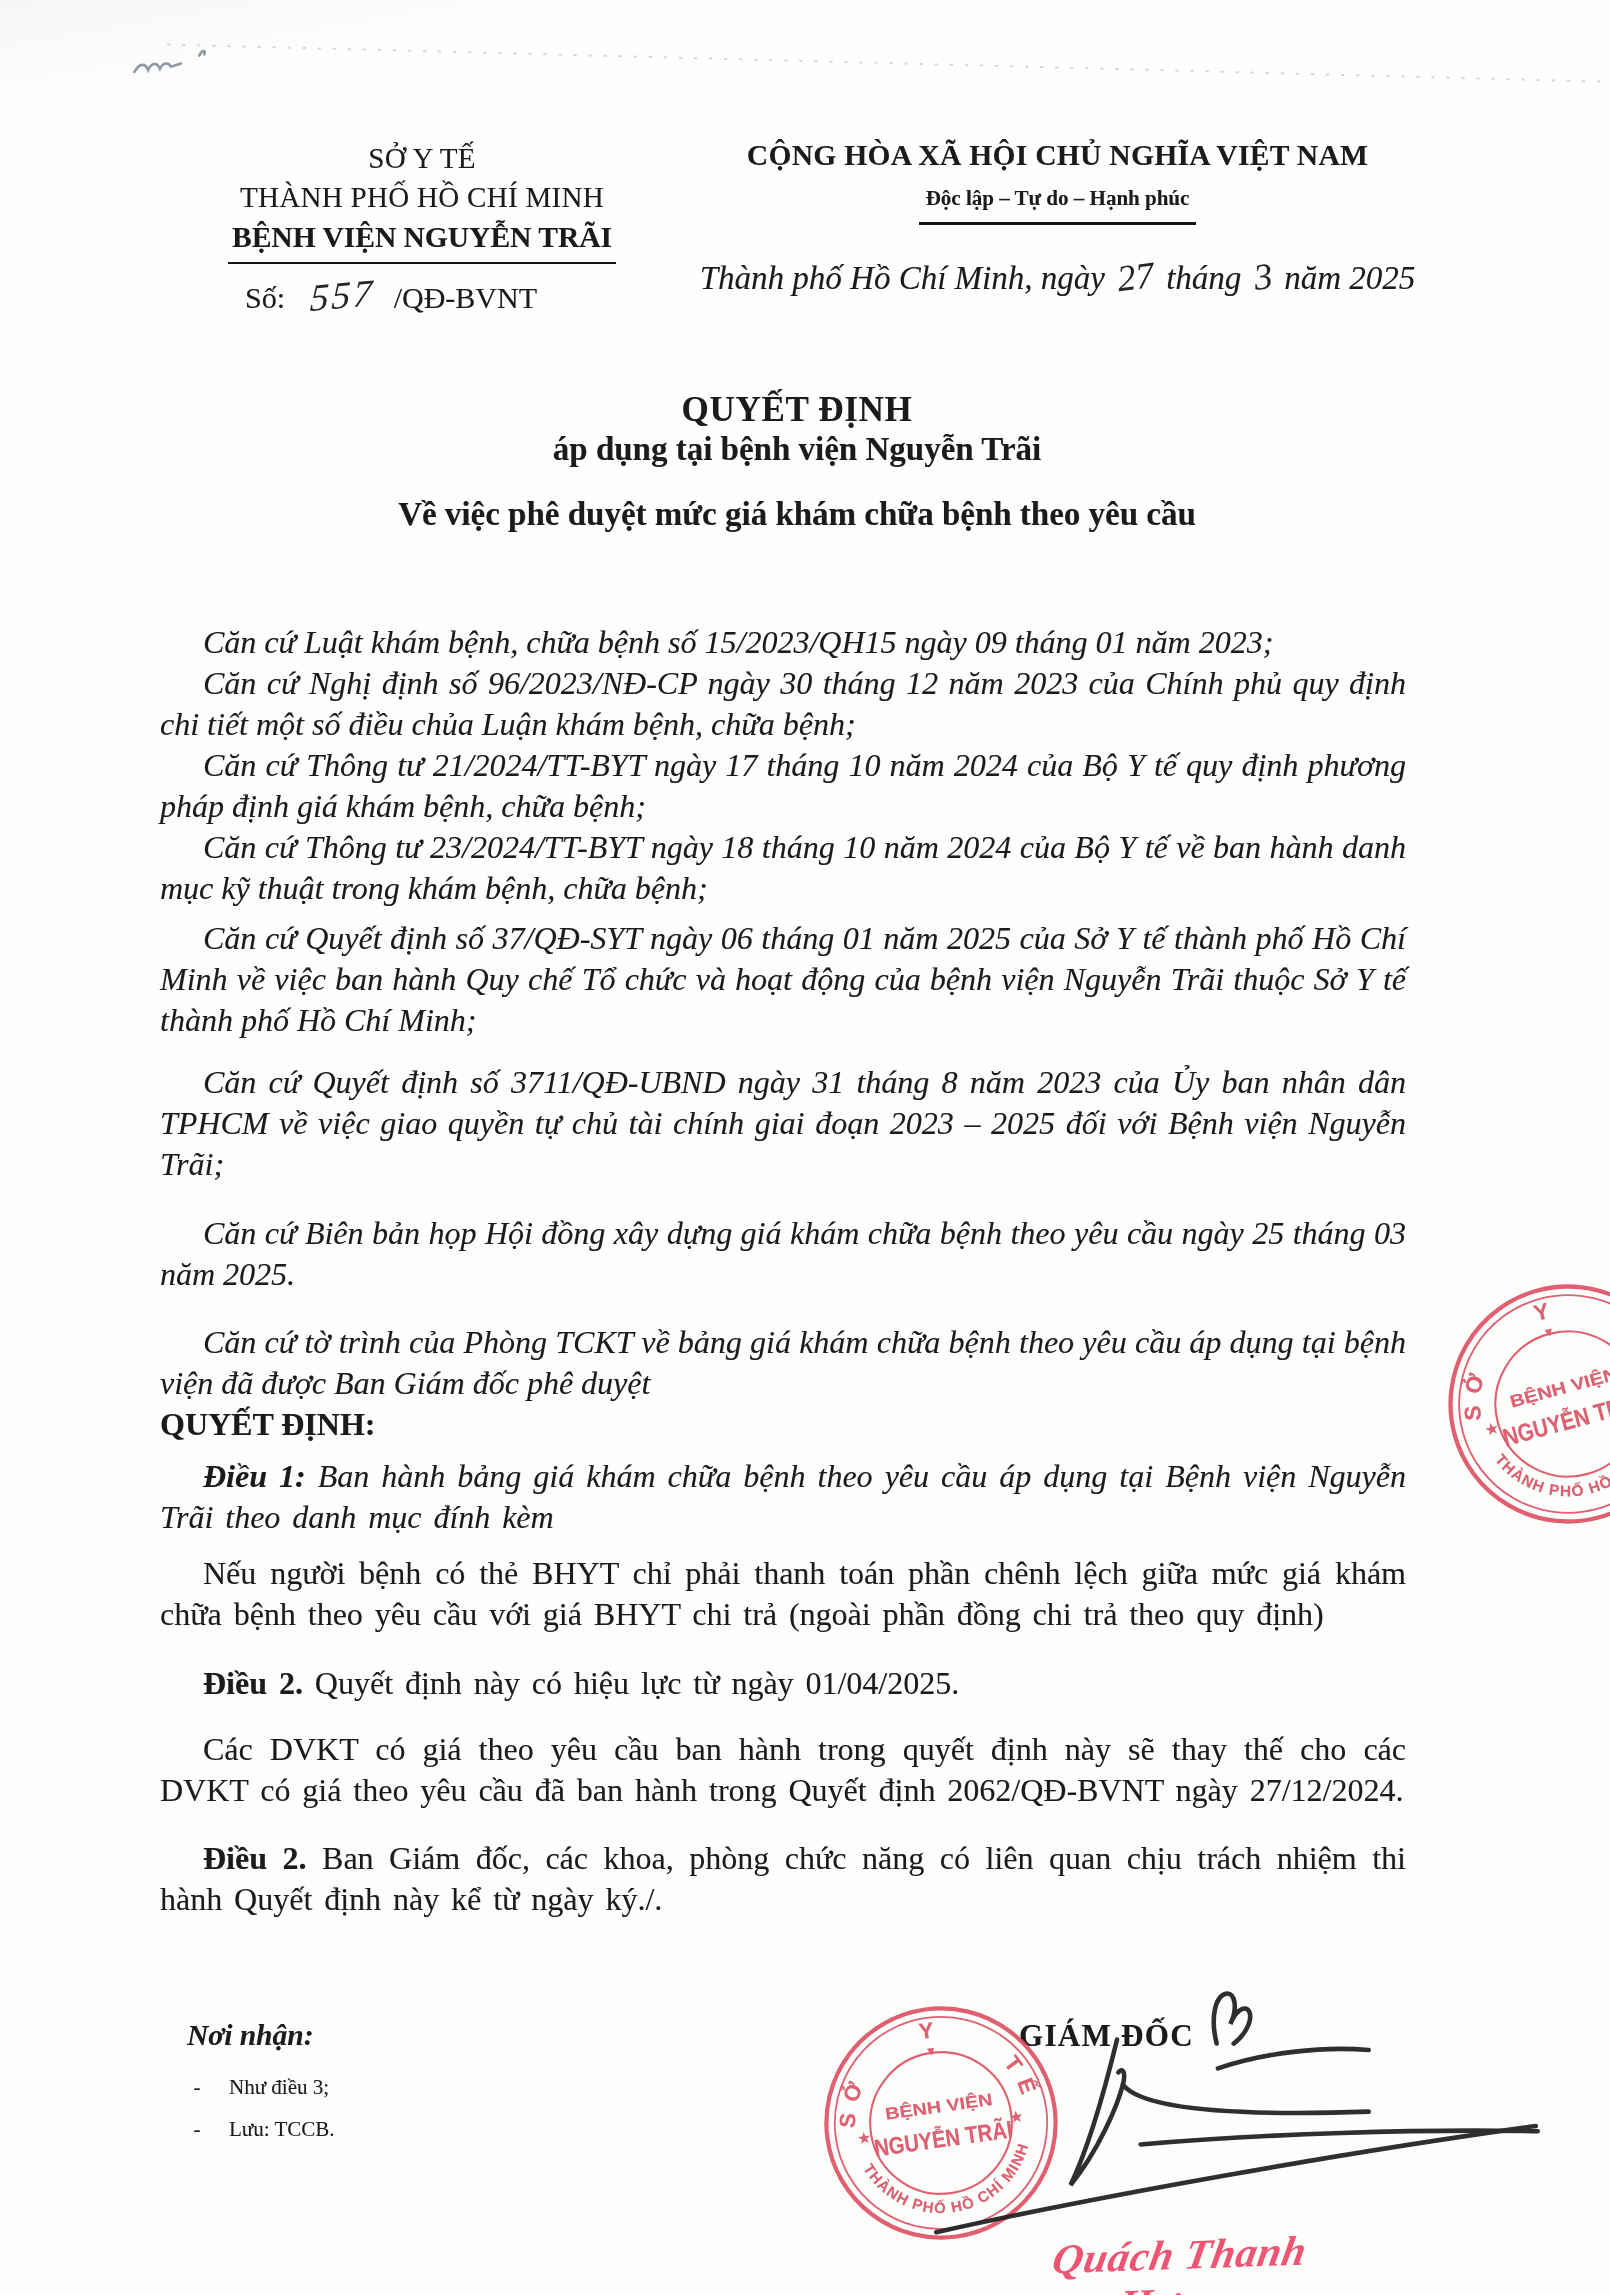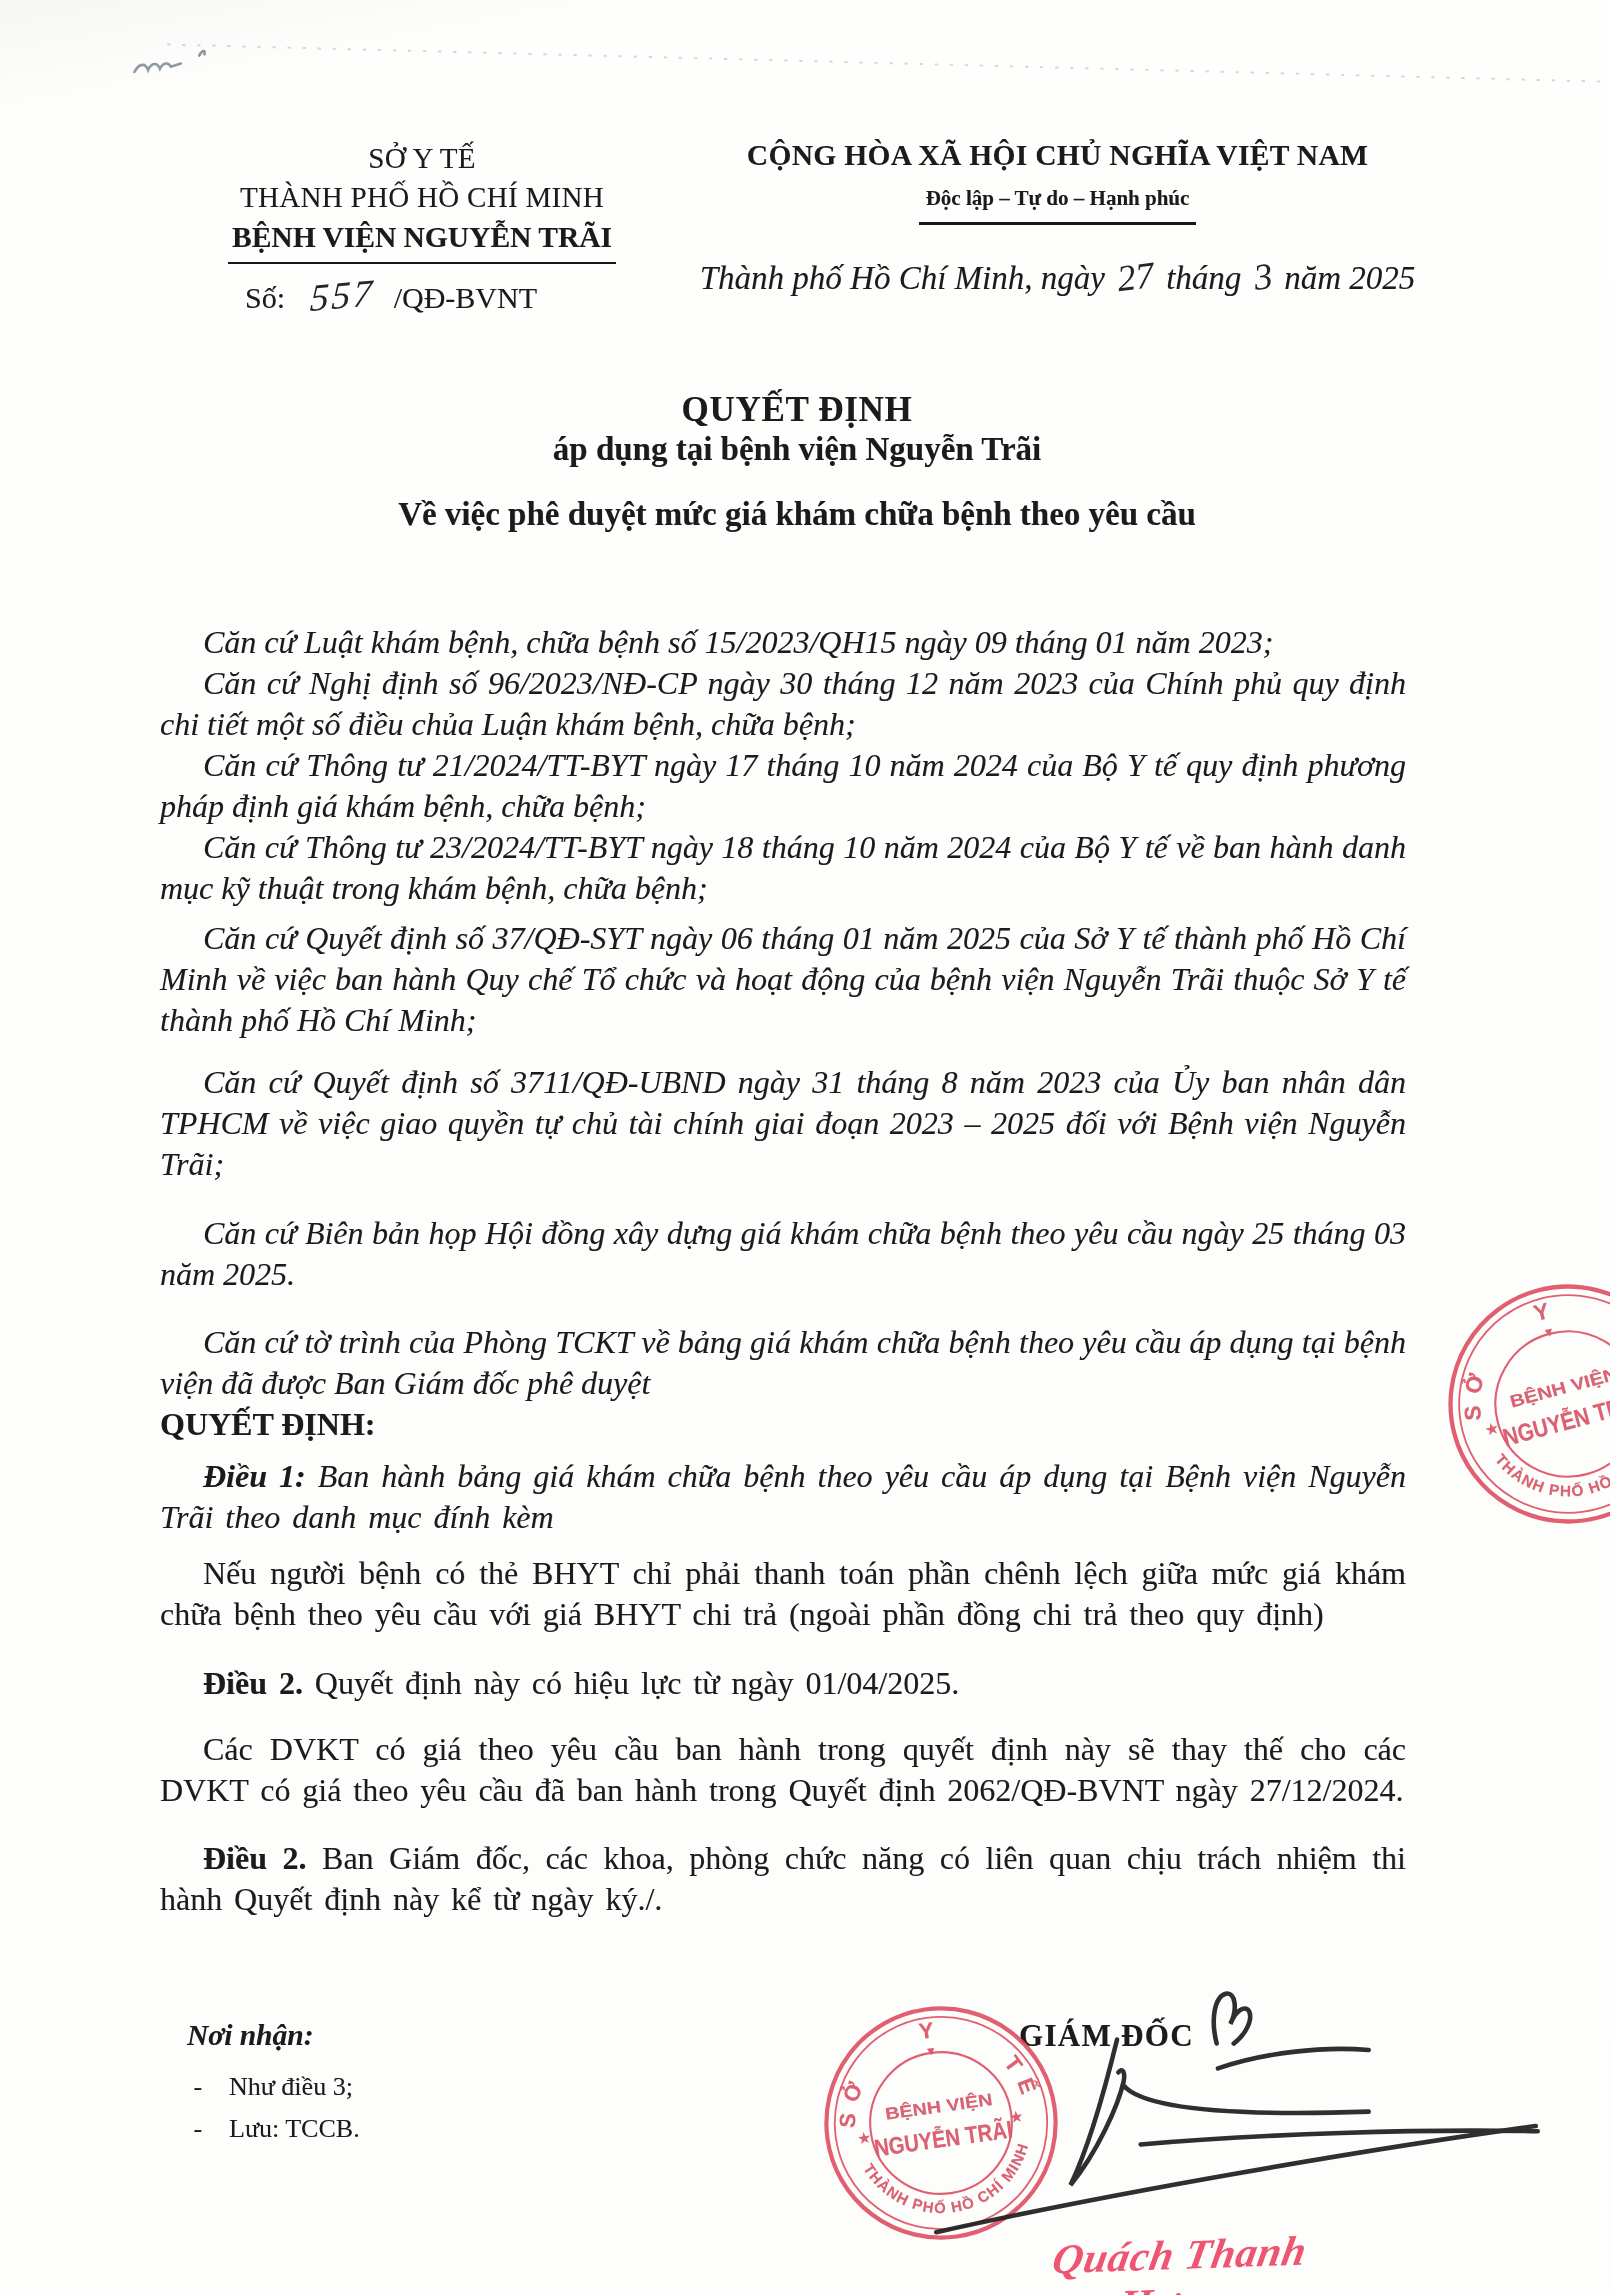--- a/index.html
+++ b/index.html
@@ -48,21 +48,21 @@
   .mt-e{margin-top:10.5px !important;font-style:italic;}
   .mt-f{margin-top:25px !important;}
   .decree-h{font-size:34px;line-height:41px;font-weight:bold;text-align:center;
             margin-top:3.9px;text-indent:0 !important;}
   .article{word-spacing:3.9px;}
   .article b{font-weight:bold;}
   
   .recipients{position:absolute;left:187px;top:2017px;width:367px;}
   .rec-label{font-size:29.5px;line-height:37px;font-weight:bold;font-style:italic;}
   .rec-list{list-style:none;margin:11.8px 0 0 0;padding:0;}
-  .rec-list li{font-size:26px;line-height:42px;}
+  .rec-list li{font-size:21px;line-height:42px;}
   .rec-dash{display:inline-block;width:42px;padding-left:6.5px;}
   .giamdoc{position:absolute;left:1019px;top:2018px;font-size:31px;font-weight:bold;
            letter-spacing:1.3px;white-space:nowrap;}
   .signer-name{position:absolute;left:1012px;top:2231px;width:327px;text-align:center;
                font-size:42px;font-weight:bold;font-style:italic;color:#ee5572;
                transform:skewX(-12deg) rotate(-2deg);text-shadow:none;letter-spacing:0.7px;}
   
   .stamp{position:absolute;opacity:0.88;}
   .stamp-a{left:821px;top:2003px;width:240px;height:240px;transform:rotate(-8deg);}
   .stamp-b{left:1445px;top:1281px;width:246px;height:246px;transform:rotate(-15deg);}

